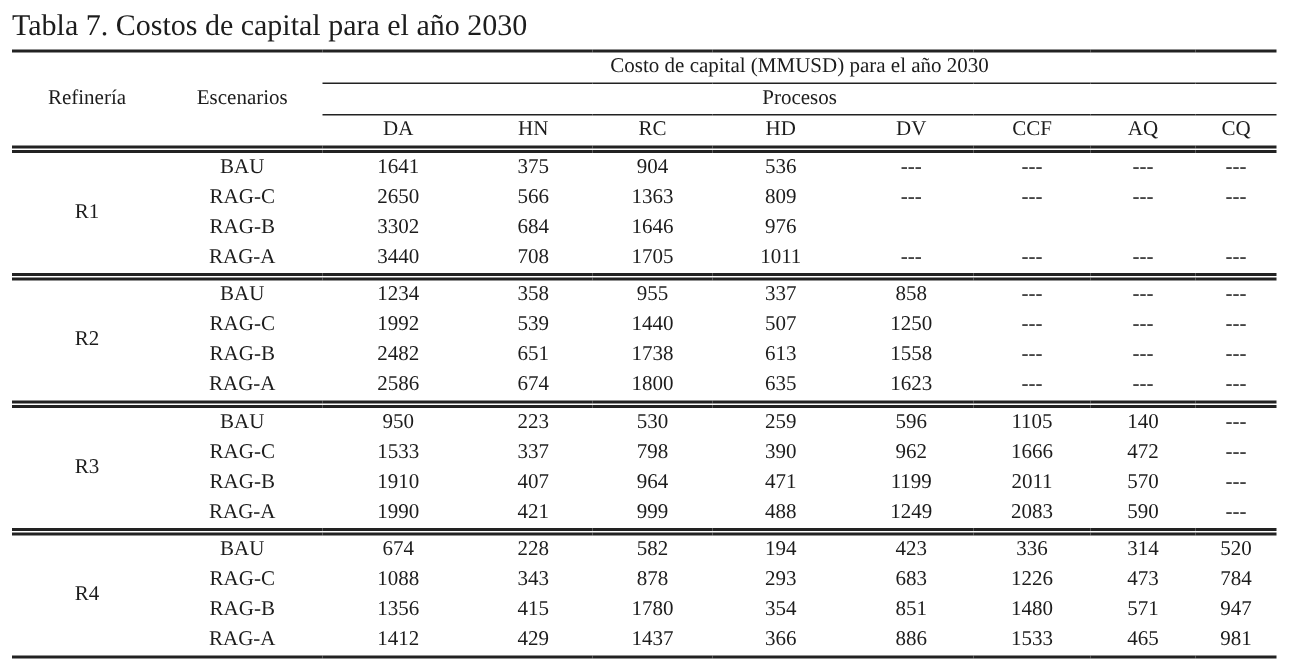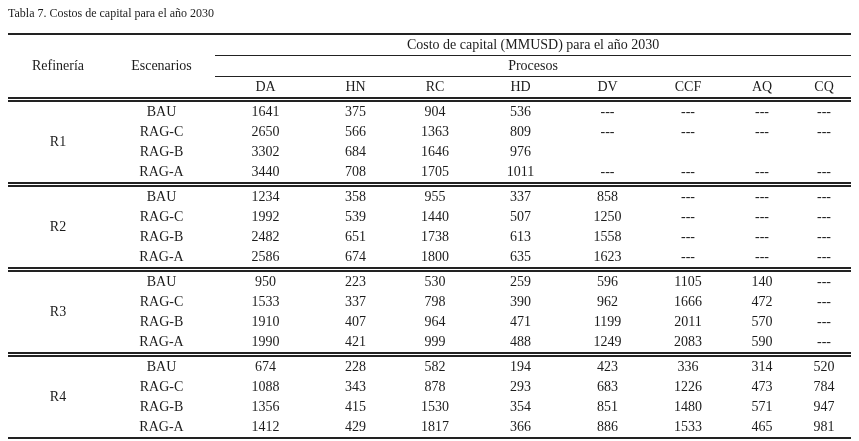--- a/index.html
+++ b/index.html
@@ -18,21 +18,21 @@
     position: relative;
     width: 859px;
     height: 441px;
     background: var(--bg);
     overflow: hidden;
   }
   .caption {
     position: absolute;
     top: 6px;
     left: 8px;
-    font-size: 12px;
+    font-size: 20px;
     white-space: nowrap;
     text-align: center;
   }
   table.cap-table {
     position: absolute;
     top: 33px;
     left: 8px;
     width: 843px;
     border-collapse: collapse;
     table-layout: fixed;
@@ -261,32 +261,32 @@
         <td>293</td>
         <td>683</td>
         <td>1226</td>
         <td>473</td>
         <td>784</td>
       </tr>
       <tr>
         <td>RAG-B</td>
         <td>1356</td>
         <td>415</td>
-        <td>1530</td>
+        <td>1780</td>
         <td>354</td>
         <td>851</td>
         <td>1480</td>
         <td>571</td>
         <td>947</td>
       </tr>
       <tr>
         <td>RAG-A</td>
         <td>1412</td>
         <td>429</td>
-        <td>1817</td>
+        <td>1437</td>
         <td>366</td>
         <td>886</td>
         <td>1533</td>
         <td>465</td>
         <td>981</td>
       </tr>
     </tbody>
   </table>
 </div>
 

